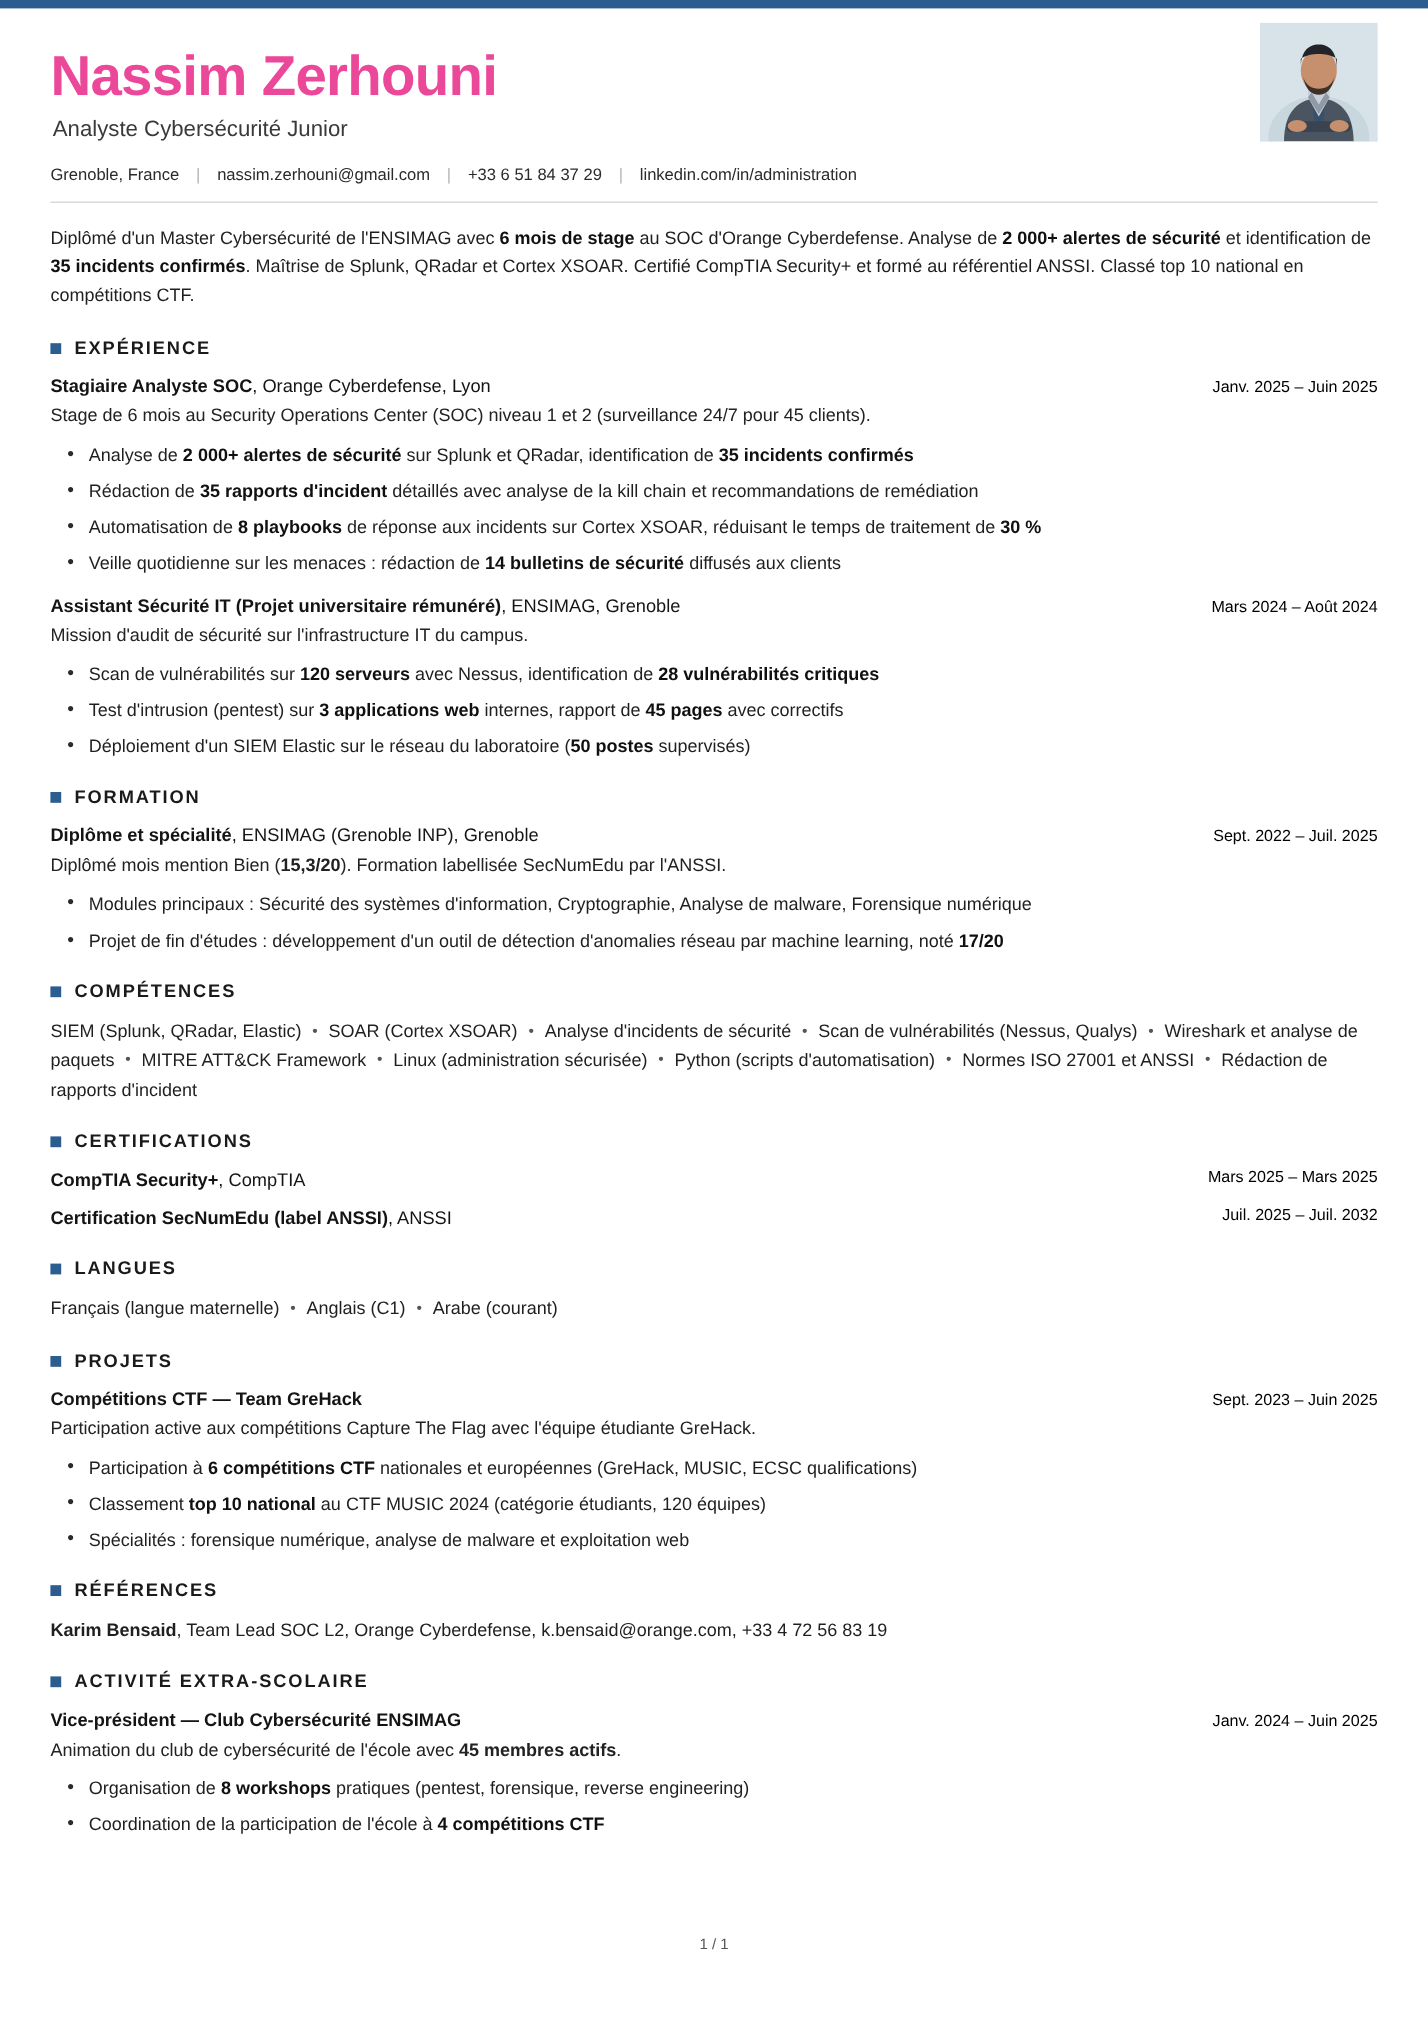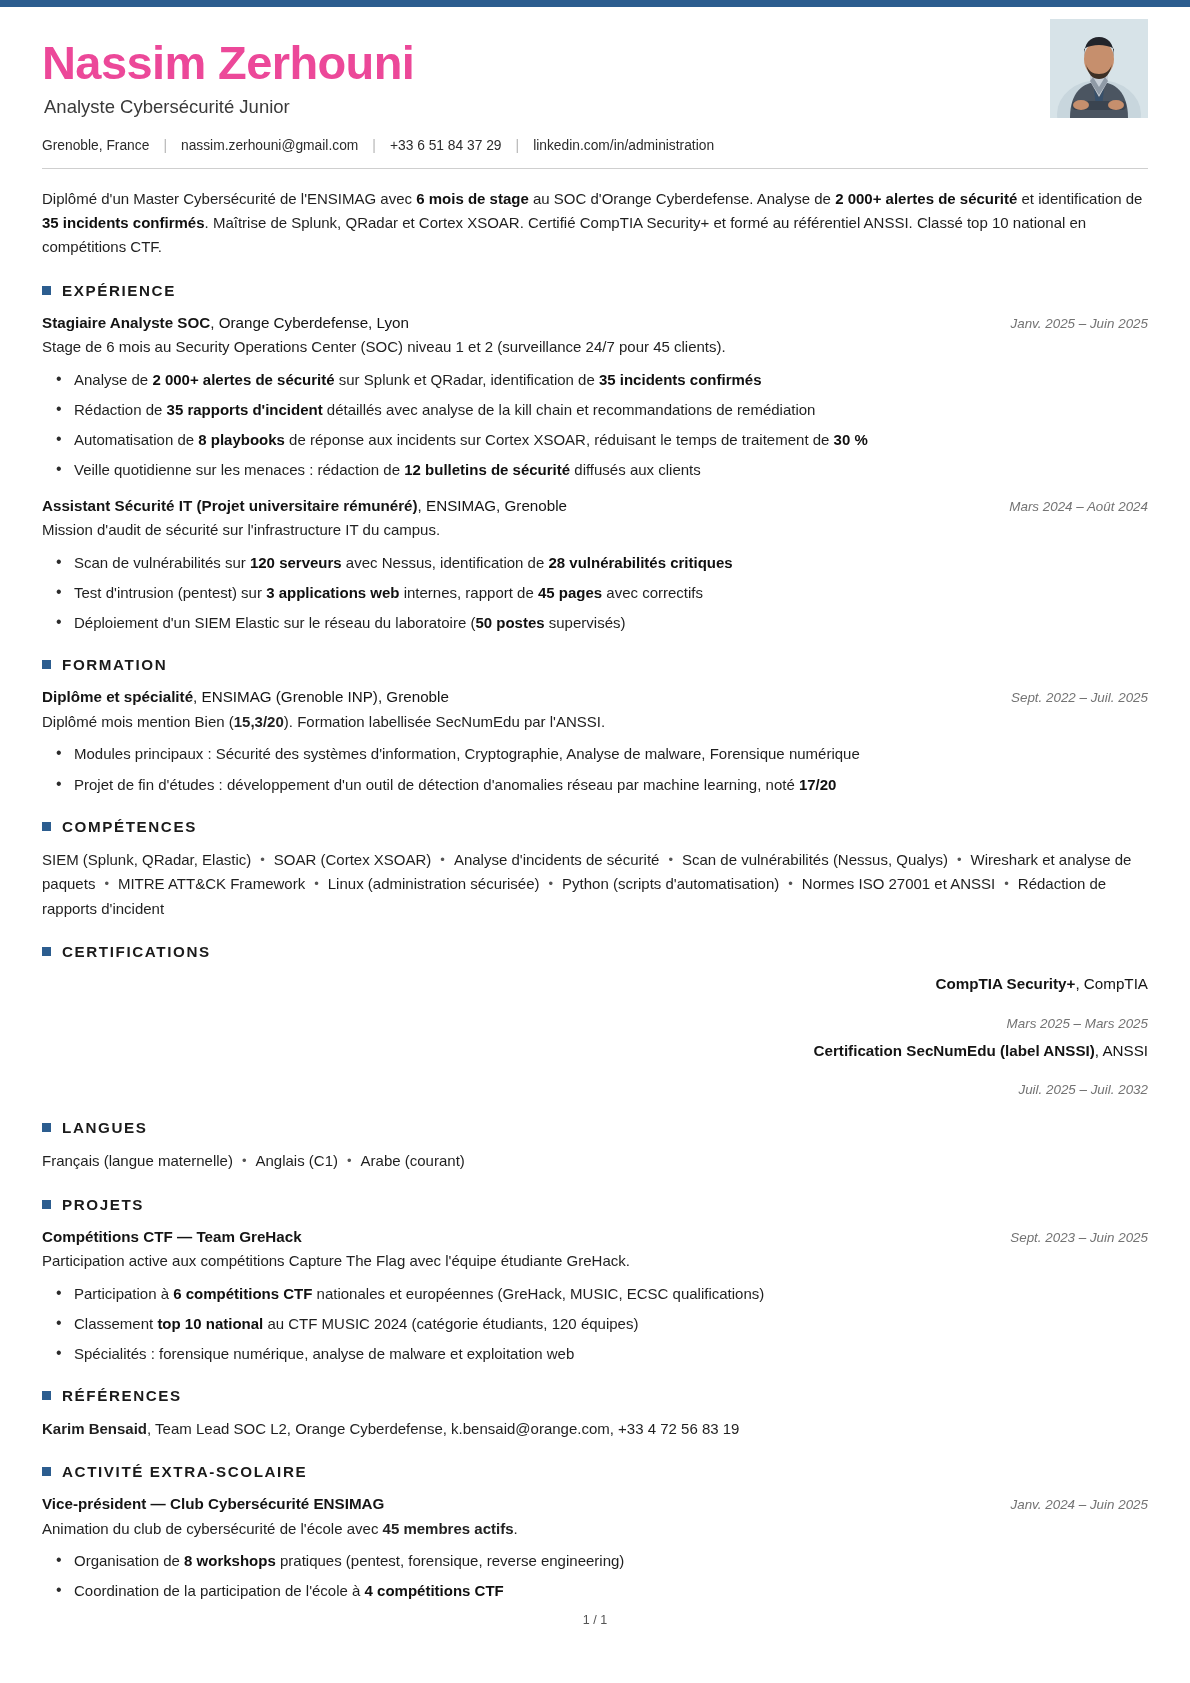--- a/index.html
+++ b/index.html
@@ -117,22 +117,21 @@
     gap: 20px;
   }
   .role {
     font-size: 15.2px;
     color: #141414;
     line-height: 1.5;
   }
   .role .strong { font-weight: bold; }
   .dates {
     font-size: 13.4px;
-    font-style: italic;
-    color: #737373;
+    color: #000000;
     white-space: nowrap;
     flex: none;
     margin-left: 24px;
   }
   .entry-desc {
     font-size: 15px;
     color: #222;
     line-height: 1.55;
     margin-top: 1px;
   }
@@ -170,25 +169,24 @@
     font-size: 13px;
     position: relative;
     top: -1px;
   }
 
   .ref-line { font-size: 15px; line-height: 1.55; color: #1f1f1f; }
   .ref-line .strong { font-weight: bold; text-align: center; }
 
   .cert-row {
     display: flex;
-    align-items: flex-end;
+    align-items: flex-start;
     justify-content: space-between;
     gap: 20px;
     margin-bottom: 9px;
-    flex-direction: column;
   }
   .cert-row:last-child { margin-bottom: 0; }
 
   .footer {
     position: absolute;
     bottom: 56px;
     left: 0;
     width: 100%;
     text-align: center;
     font-size: 12.5px;
@@ -248,21 +246,21 @@
           <div class="entry">
             <div class="entry-top">
               <div class="role"><span class="strong">Stagiaire Analyste SOC</span><span>, Orange Cyberdefense, Lyon</span></div>
               <div class="dates">Janv. 2025 – Juin 2025</div>
             </div>
             <div class="entry-desc">Stage de 6 mois au Security Operations Center (SOC) niveau 1 et 2 (surveillance 24/7 pour 45 clients).</div>
             <ul class="bullets">
               <li><span>Analyse de </span><b>2 000+ alertes de sécurité</b><span> sur Splunk et QRadar, identification de </span><b>35 incidents confirmés</b></li>
               <li><span>Rédaction de </span><b>35 rapports d'incident</b><span> détaillés avec analyse de la kill chain et recommandations de remédiation</span></li>
               <li><span>Automatisation de </span><b>8 playbooks</b><span> de réponse aux incidents sur Cortex XSOAR, réduisant le temps de traitement de </span><b>30 %</b></li>
-              <li><span>Veille quotidienne sur les menaces : rédaction de </span><b>12 bulletins de sécurité</b><span> diffusés aux clients</span></li>
+              <li><span>Veille quotidienne sur les menaces : rédaction de </span><b>14 bulletins de sécurité</b><span> diffusés aux clients</span></li>
             </ul>
           </div>
           <div class="entry">
             <div class="entry-top">
               <div class="role"><span class="strong">Assistant Sécurité IT (Projet universitaire rémunéré)</span><span>, ENSIMAG, Grenoble</span></div>
               <div class="dates">Mars 2024 – Août 2024</div>
             </div>
             <div class="entry-desc">Mission d'audit de sécurité sur l'infrastructure IT du campus.</div>
             <ul class="bullets">
               <li><span>Scan de vulnérabilités sur </span><b>120 serveurs</b><span> avec Nessus, identification de </span><b>28 vulnérabilités critiques</b></li>

